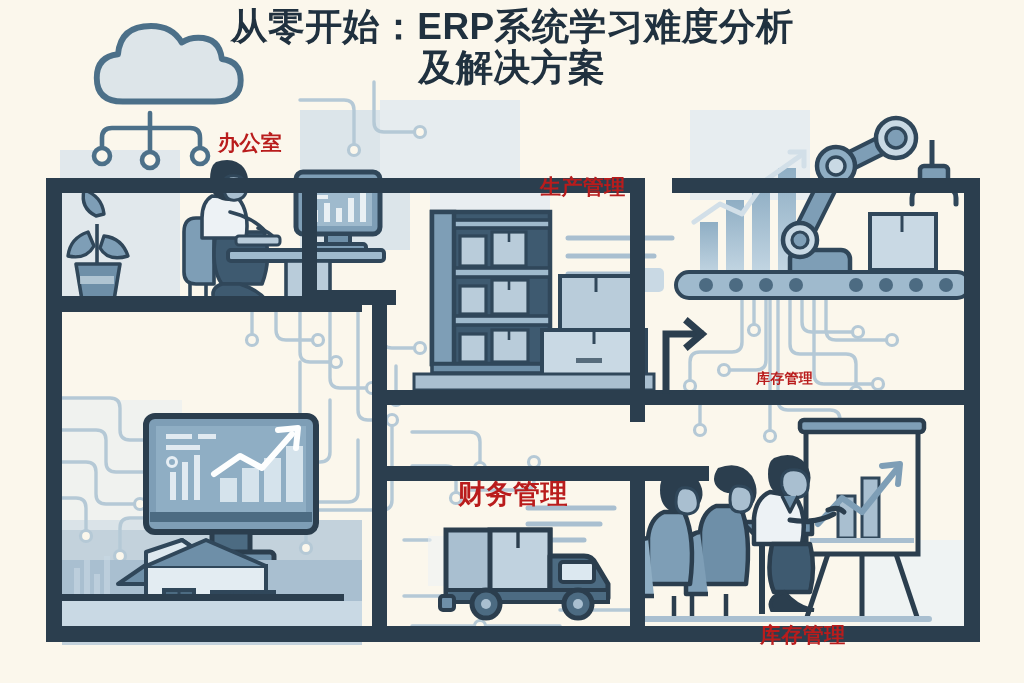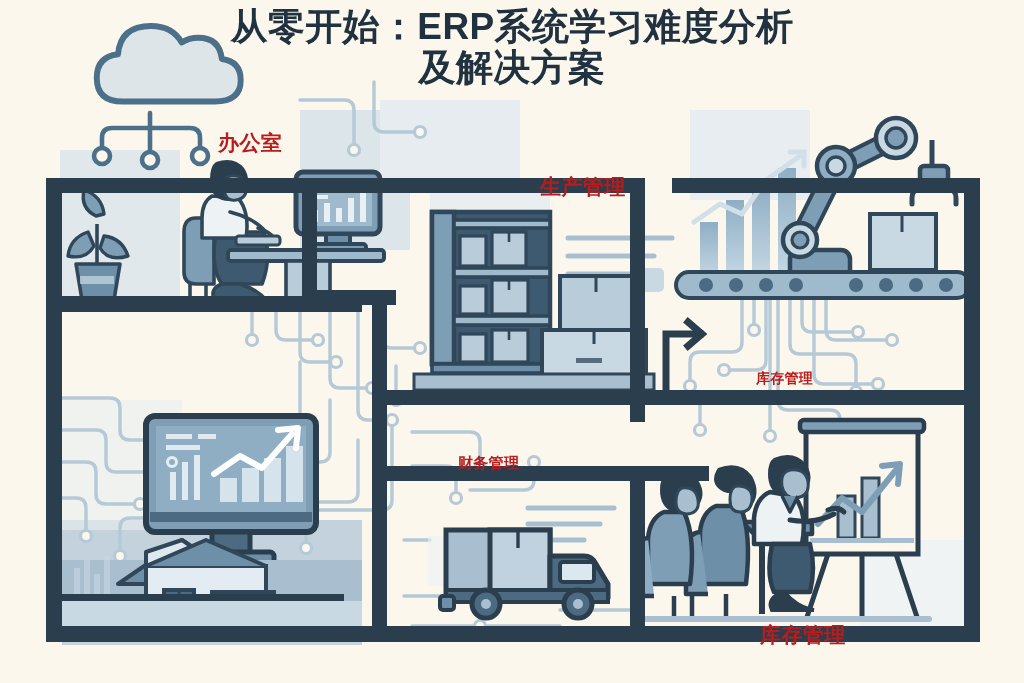--- a/index.html
+++ b/index.html
@@ -28,21 +28,21 @@
     font-size:37px;line-height:1.12;
     font-weight:bold;
     letter-spacing:.01em;
     font-family:"Liberation Sans","DejaVu Sans",sans-serif;
   }
   #title .l2{display:block;}
   #lbl-office   {left:218px;top:130px;font-size:21px;}
   #lbl-prod     {left:540px;top:174px;font-size:21px;font-family:Liberation Mono, monospace;}
   #lbl-inv      {left:756px;top:358px;font-size:14px;margin-top:12px;}
   #lbl-erp      {left:168px;top:362px;font-size:28px;}
-  #lbl-fin      {left:458px;top:455px;font-size:15px;}
+  #lbl-fin      {left:458px;top:477px;font-size:27px;}
   #lbl-biz      {left:760px;top:622px;font-size:21px;}
 </style>
 </head>
 <body>
 
 <div id="stage">
 
   <svg id="art" viewBox="0 0 1024 683">
     <defs>
       <linearGradient id="gBar" x1="0" y1="0" x2="0" y2="1">

